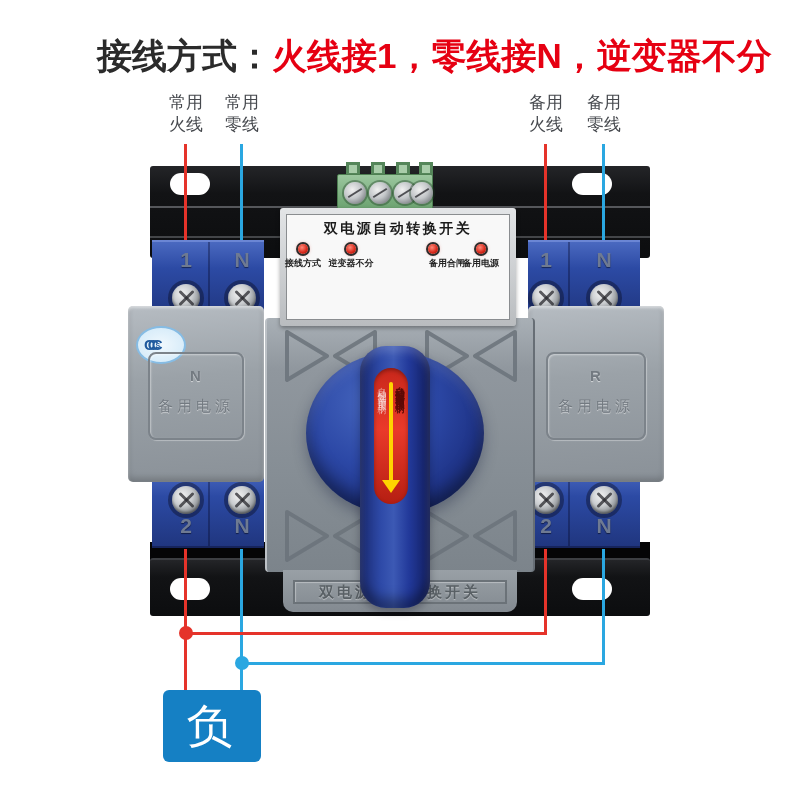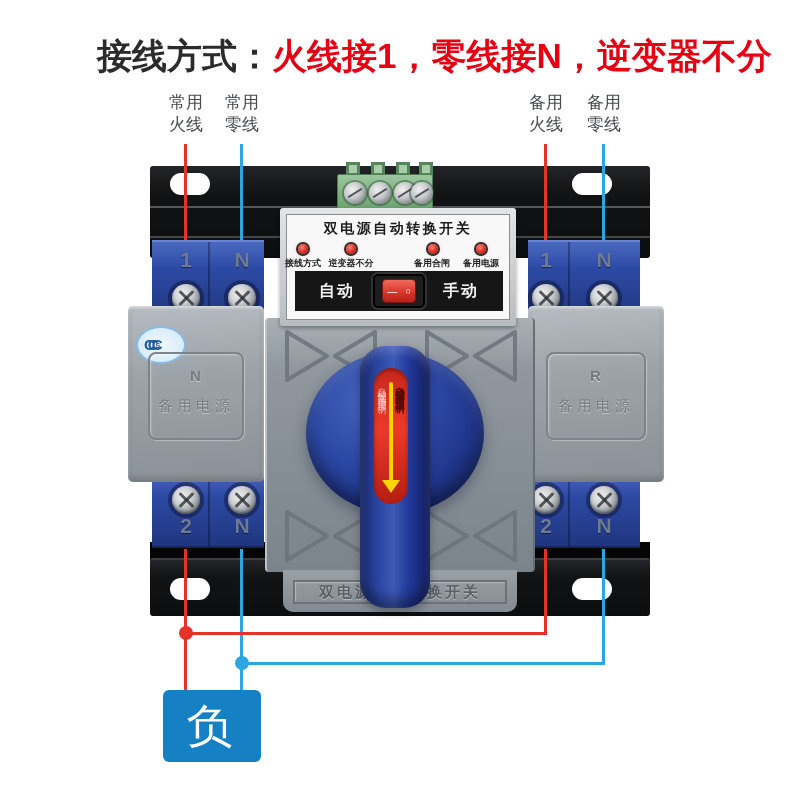--- a/index.html
+++ b/index.html
@@ -122,21 +122,21 @@
   .panel-frame{position:absolute;left:280px;top:208px;width:236px;height:118px;z-index:5;border-radius:3px;
          background:linear-gradient(180deg,#e3e5e7,#b9bcbf);box-shadow:0 2px 4px rgba(0,0,0,.35);}
   .panel{position:absolute;left:6px;top:6px;width:224px;height:106px;background:#f8f8f8;border:1px solid #8a8d90;}
   .panel-title{position:absolute;left:0;top:5px;width:100%;text-align:center;font-size:14px;font-weight:bold;
          letter-spacing:2.5px;color:#1b1b1b;}
   .led{position:absolute;top:29px;width:10px;height:10px;border-radius:50%;
        background:radial-gradient(circle at 40% 35%,#ff8a7a,#d92a1c 55%,#8a0e06);
        box-shadow:0 0 0 2px #2c2c2c, 0 0 4px rgba(220,40,30,.8);}
   .led1{left:11px}.led2{left:59px}.led3{left:141px}.led4{left:189px}
   .indlabel{position:absolute;top:42px;width:48px;text-align:center;font-size:9px;color:#222;font-weight:bold;}
-  .il1{left:-8px}.il2{left:40px}.il3{left:121px}.il4{left:170px}
+  .il1{left:-8px}.il2{left:40px}.il3{left:136px}.il4{left:170px}
   .strip{position:absolute;left:8px;top:56px;width:208px;height:40px;background:#161616;}
   .mode{position:absolute;top:0;line-height:40px;font-size:16px;font-weight:bold;color:#f2f2f2;letter-spacing:2px;}
   .mode-auto{left:24px}.mode-manual{right:24px}
   .rocker-housing{position:absolute;left:78px;top:3px;width:52px;height:34px;background:#1d1d1d;border:2px solid #000;
          border-radius:5px;box-shadow:0 0 0 2px #333;}
   .rocker{position:absolute;left:7px;top:3px;width:34px;height:24px;border-radius:4px;border:1px solid #7a150f;
          background:linear-gradient(180deg,#f0695c,#d63428 60%,#b3221a);
          display:flex;align-items:center;justify-content:space-around;color:#fff;}
   .rk-on{font-size:10px}.rk-off{font-size:9px}
 
@@ -268,30 +268,20 @@
     <div class="panel">
       <div class="panel-title">双电源自动转换开关</div>
       <div class="led led1"></div>
       <div class="led led2"></div>
       <div class="led led3"></div>
       <div class="led led4"></div>
       <div class="indlabel il1">接线方式</div>
       <div class="indlabel il2">逆变器不分</div>
       <div class="indlabel il3">备用合闸</div>
       <div class="indlabel il4">备用电源</div>
-      <div class="strip">
-        <span class="mode mode-auto">自动</span>
-        <div class="rocker-housing">
-          <div class="rocker">
-            <span class="rk-on">—</span>
-            <span class="rk-off">○</span>
-          </div>
-        </div>
-        <span class="mode mode-manual">手动</span>
-      </div>
     </div>
   </div>
 
   <div class="knob-circle"></div>
   <div class="knob-handle">
     <div class="stripe">
       <span class="vtext warn-ghost">自动控制请勿使用手柄</span>
       <div class="arrow-shaft"></div>
       <div class="arrow-head"></div>
       <span class="vtext warn-main">自动控制请勿使用手柄</span>

